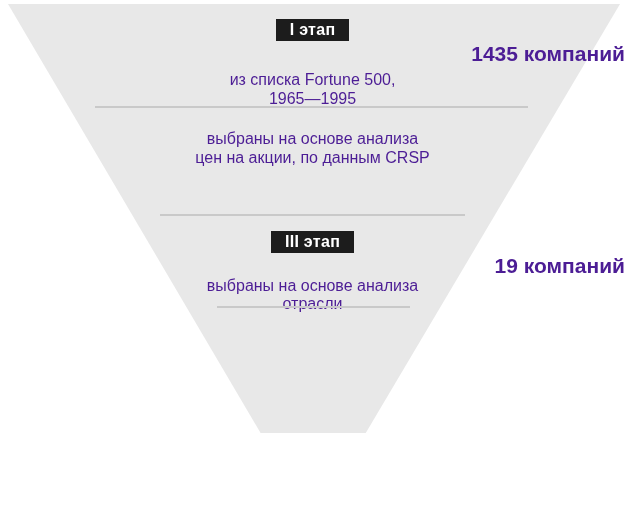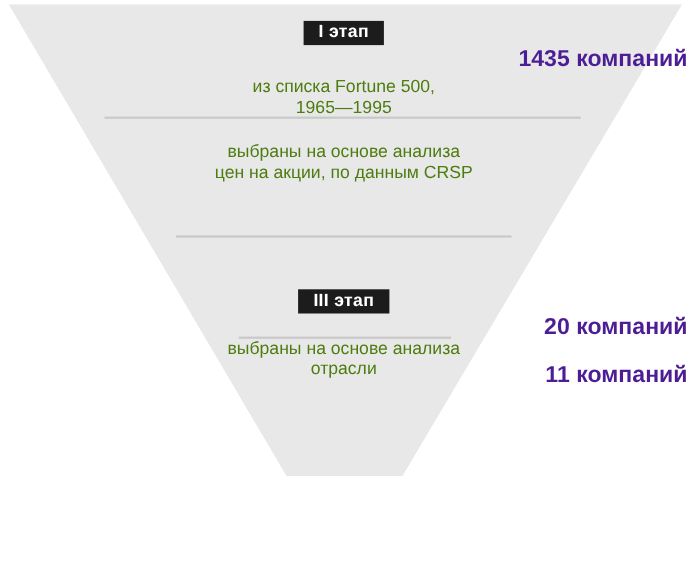--- a/index.html
+++ b/index.html
@@ -43,34 +43,34 @@
     line-height: 22px;
     margin-top: 2px;
     color: #4c1d95;
     text-align: right;
   }
   .stage-desc {
     font-size: 16px;
     line-height: 19px;
     margin-top: 5px;
     white-space: pre-line;
-    color: #4d7c0f;
+    color: #4c1d95;
   }
   .stage.tight .stage-desc {
     margin-top: 0;
     line-height: 18px;
   }
   .divider {
     position: absolute;
     height: 2px;
     background: #c9c9c9;
   }
   #stage-1 { top: 19px; }
   #stage-2 { top: 124px; }
-  #stage-3 { top: 231px; margin-top: 32px; }
+  #stage-3 { top: 231px; }
   #stage-4 { top: 328px; }
   #divider-1 { top: 106px; left: 95px;  width: 433px; }
   #divider-2 { top: 214px; left: 160px; width: 305px; }
   #divider-3 { top: 306px; left: 217px; width: 193px; }
 </style>
 </head>
 <body>
 
 <div class="canvas">
 
@@ -89,24 +89,23 @@
 
   <div class="stage" id="stage-2">
     <div class="stage-desc">выбраны на основе анализа
 цен на акции, по данным CRSP</div>
   </div>
 
   <div class="divider" id="divider-2"></div>
 
   <div class="stage tight" id="stage-3">
     <span class="stage-badge">III этап</span>
-    <div class="stage-headline">20 компаний</div>
+    <div class="stage-headline">19 компаний</div>
     <div class="stage-desc">выбраны на основе анализа
 отрасли</div>
   </div>
 
   <div class="divider" id="divider-3"></div>
 
   <div class="stage tight" id="stage-4">
-    <div class="stage-headline">11 компаний</div>
   </div>
 
 </div>
 
 </body></html>

